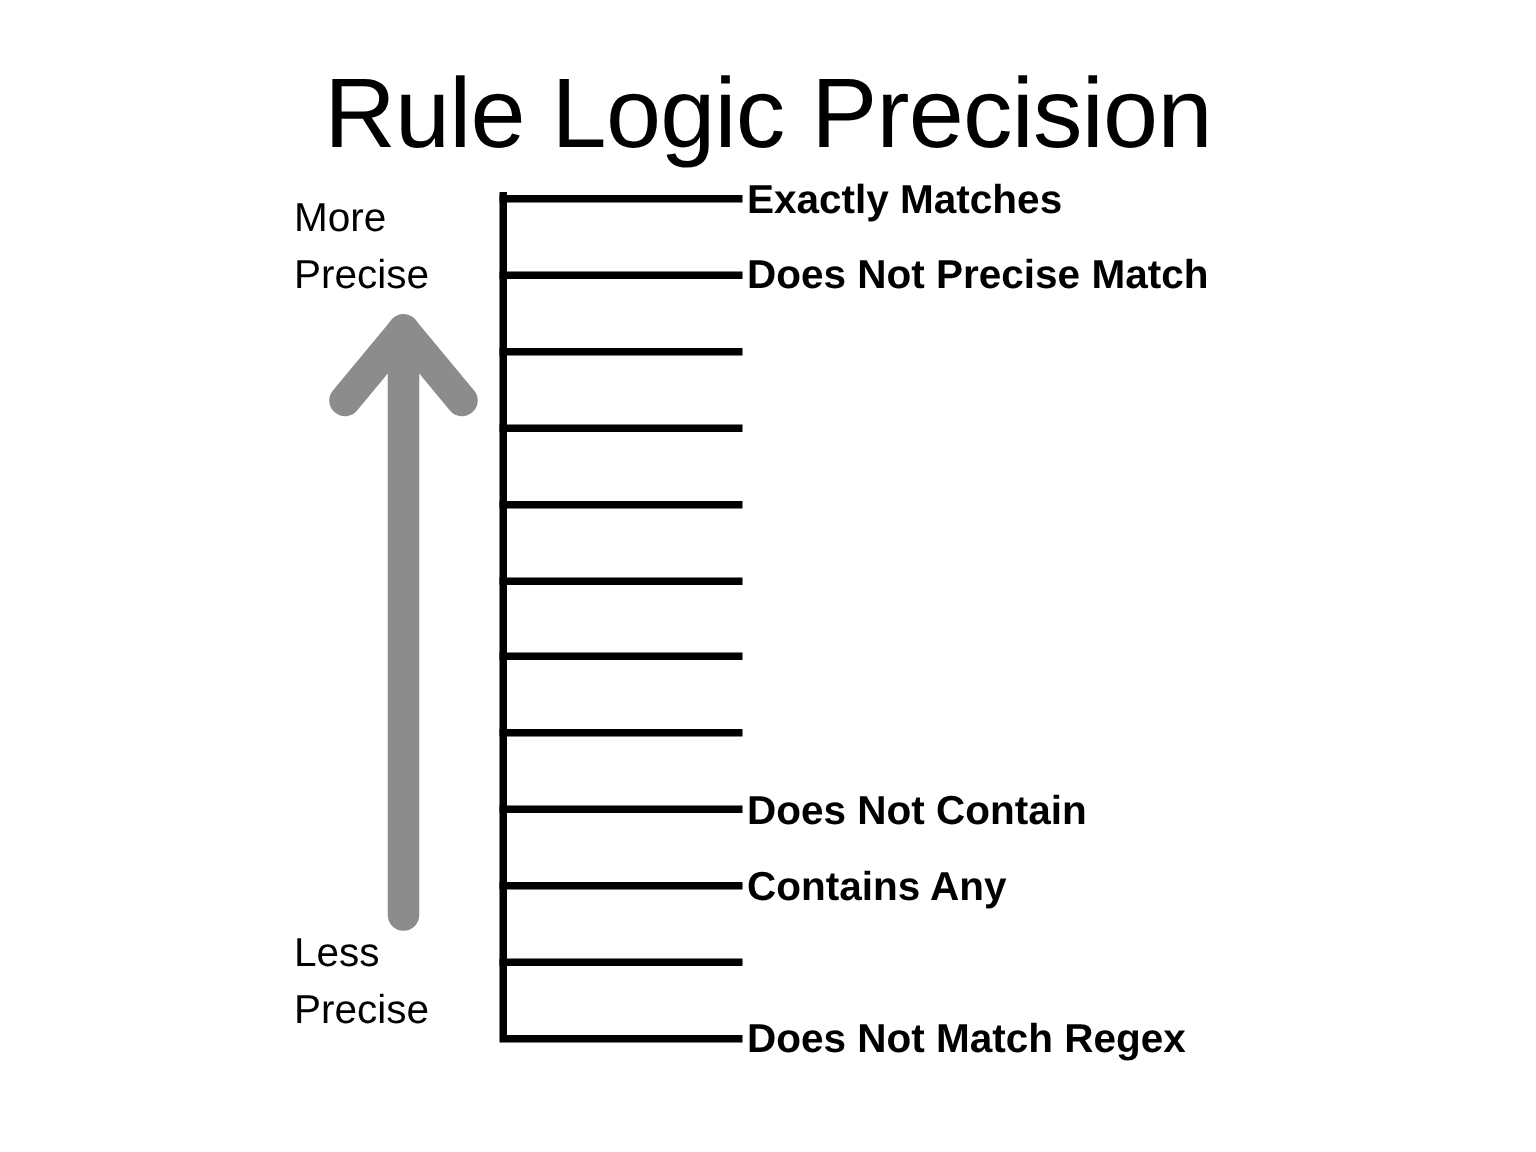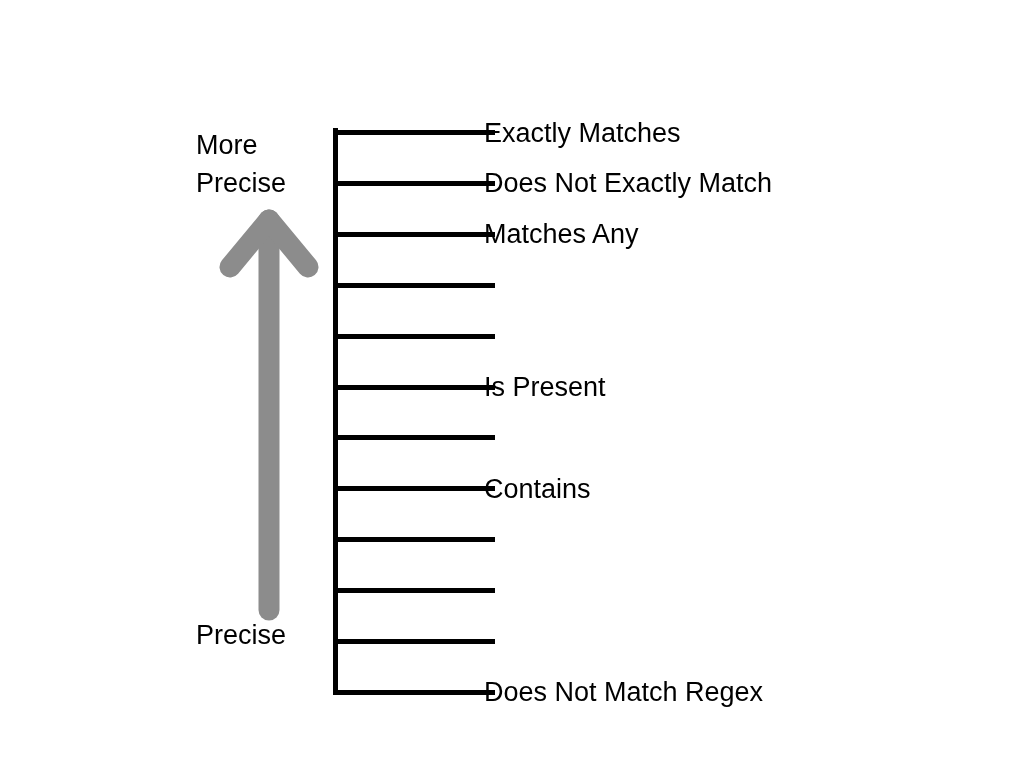--- a/index.html
+++ b/index.html
@@ -93,71 +93,72 @@
   .rung {
     position: absolute;
     left: 0px;
     height: 5px;
     width: 162px;
     background: #000000;
   }
 
   .rung-label {
     position: absolute;
-    left: 151px;
+    left: 165px;
     font-size: 27px;
     line-height: 30px;
-    font-weight: 400;
+    font-weight: 700;
     color: #000000;
     white-space: nowrap;
     transform: translateY(-50%);
   }
 </style>
 </head>
 <body>
 
 <div id="slide">
 
+  <div id="title">Rule Logic Precision</div>
 
   <div id="axis-group">
 
     <div class="axis-caption" id="caption-more">
       <div>More</div>
       <div>Precise</div>
     </div>
 
     <svg id="arrow-svg" viewBox="0 0 106 416">
       <g fill="none" stroke="#8c8c8c" stroke-width="21" stroke-linecap="round" stroke-linejoin="round">
         <line x1="53" y1="406" x2="53" y2="16"></line>
         <polyline points="14,63 53,16 92,63"></polyline>
       </g>
     </svg>
 
     <div class="axis-caption" id="caption-less">
+      <div>Less</div>
       <div>Precise</div>
     </div>
 
   </div>
 
   <div id="ladder">
     <div id="spine"></div>
 
   <div class="rung" style="top: 4px;"></div>
       <div class="rung-label" style="top: 6.5px;">Exactly Matches</div>
       <div class="rung" style="top: 54.9px;"></div>
-      <div class="rung-label" style="top: 57.4px;">Does Not Exactly Match</div>
+      <div class="rung-label" style="top: 57.4px;">Does Not Precise Match</div>
       <div class="rung" style="top: 105.8px;"></div>
-      <div class="rung-label" style="top: 108.3px;">Matches Any</div>
       <div class="rung" style="top: 156.7px;"></div>
       <div class="rung" style="top: 207.6px;"></div>
       <div class="rung" style="top: 258.5px;"></div>
-      <div class="rung-label" style="top: 261px;">Is Present</div>
       <div class="rung" style="top: 309.4px;"></div>
       <div class="rung" style="top: 360.3px;"></div>
-      <div class="rung-label" style="top: 362.8px;">Contains</div>
       <div class="rung" style="top: 411.2px;"></div>
+      <div class="rung-label" style="top: 413.7px;">Does Not Contain</div>
       <div class="rung" style="top: 462.1px;"></div>
+      <div class="rung-label" style="top: 464.6px;">Contains Any</div>
       <div class="rung" style="top: 513px;"></div>
       <div class="rung" style="top: 563.9px;"></div>
       <div class="rung-label" style="top: 566.4px;">Does Not Match Regex</div>
     </div>
 
 </div>
 
 </body></html>

